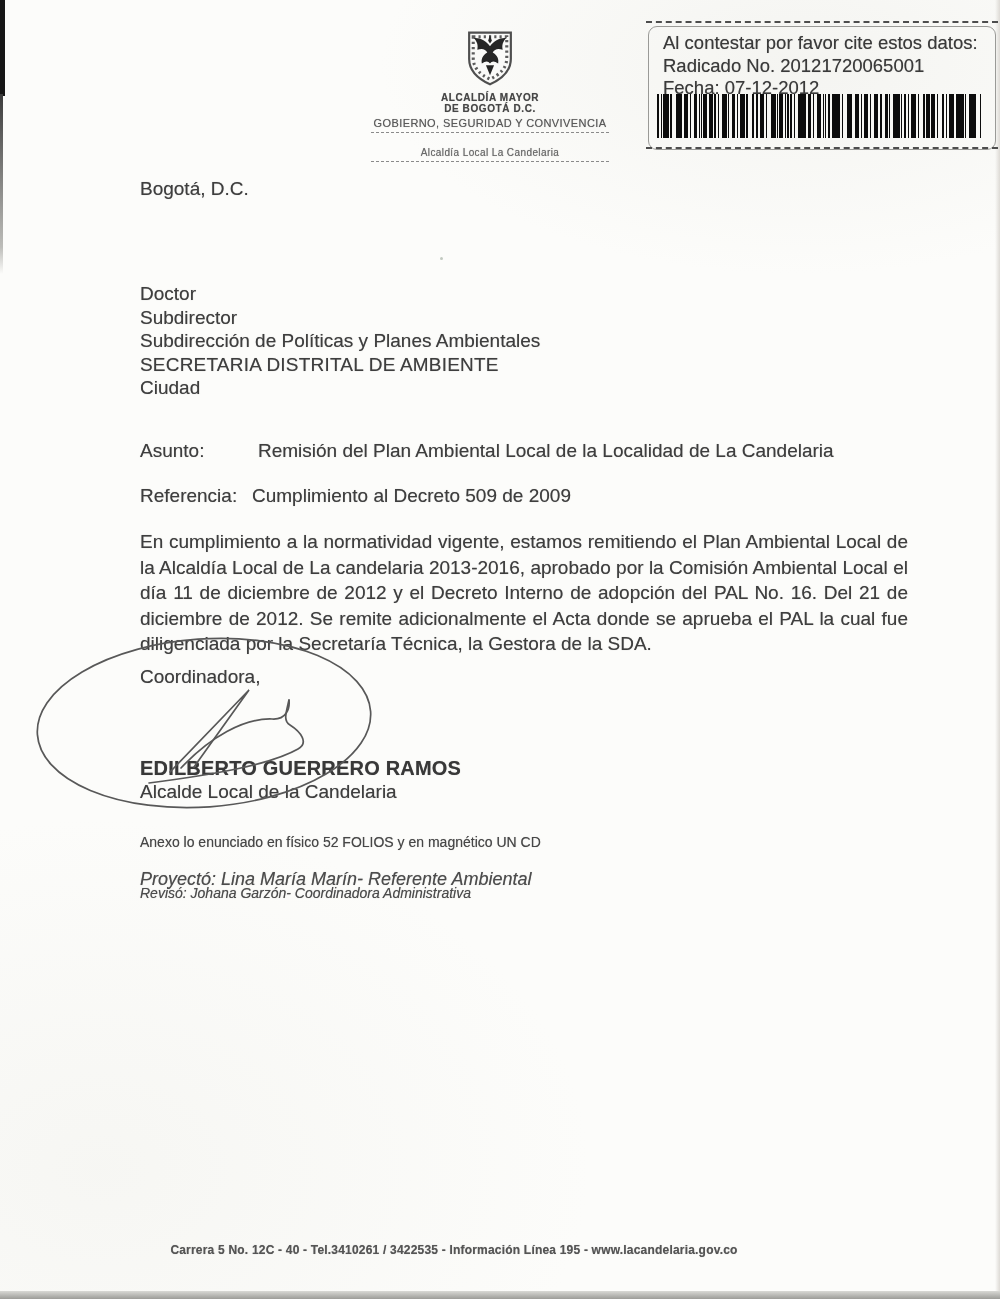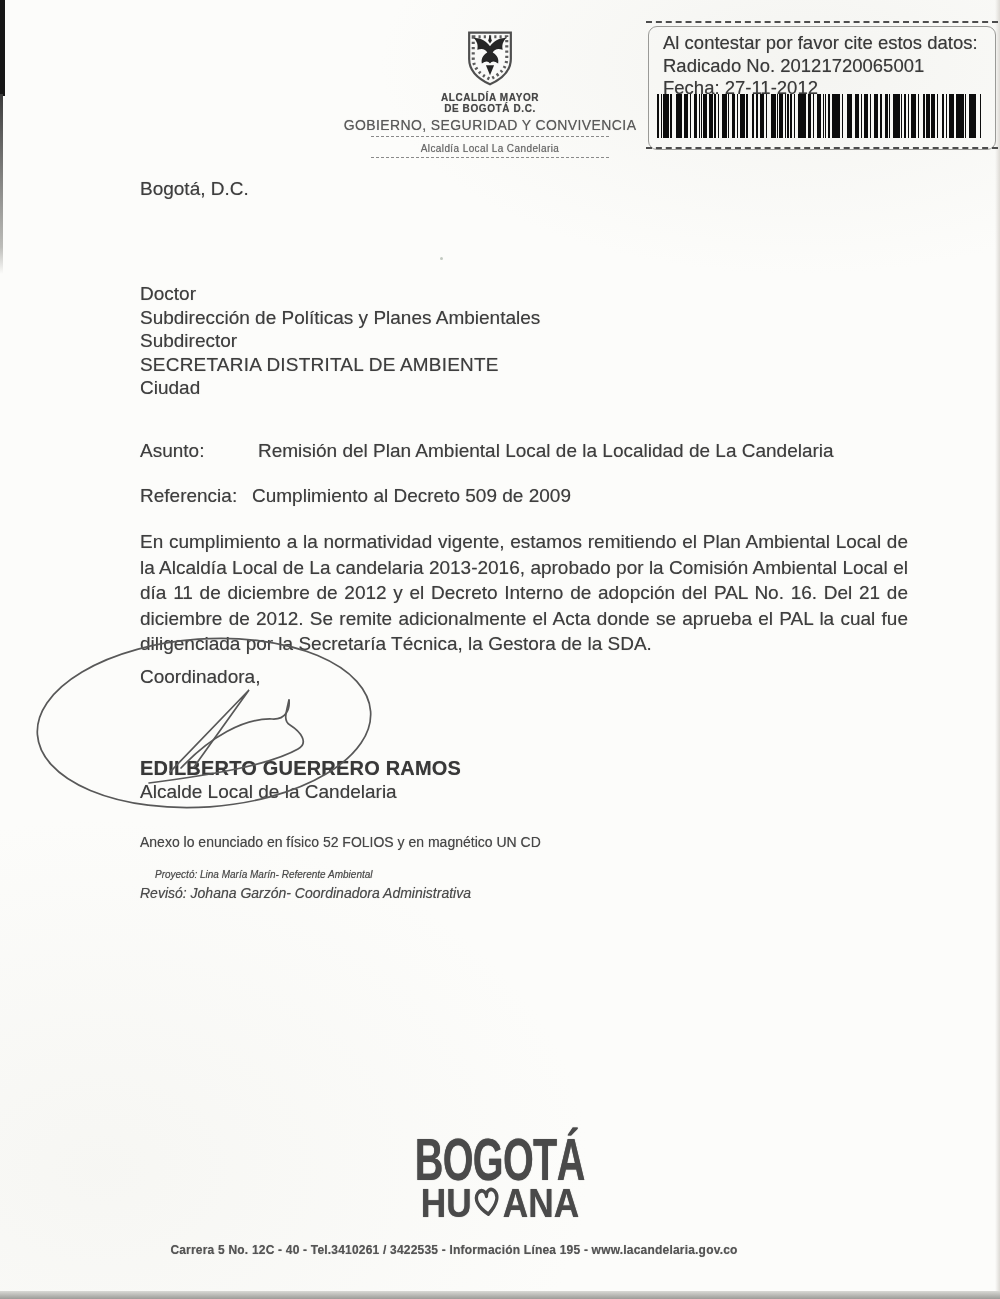--- a/index.html
+++ b/index.html
@@ -23,23 +23,23 @@
   .edge-right { position:absolute; right:0; top:0; width:5px; height:100%;
     background:linear-gradient(to left, #dddad5, rgba(0,0,0,0)); }
   .edge-bottom { position:absolute; left:0; top:1291px; width:1000px; height:8px;
     background:linear-gradient(to bottom, #d9d9d5, #9c9c98); }
   .speck { position:absolute; width:3px; height:3px; border-radius:50%; background:#aab4a8; opacity:.7; }
 
   
   .crest { position:absolute; left:340px; top:28px; width:300px; text-align:center; color:#4b4b4b; }
   .crest svg.shield { display:block; margin:0 auto 4px auto; }
   .crest .c1 { font-size:10px; font-weight:bold; letter-spacing:0.6px; line-height:11px; color:#474747; }
-  .crest .c3 { font-size:14px; letter-spacing:0.4px; margin-top:3px; color:#5a5a5a; }
+  .crest .c3 { font-size:11px; letter-spacing:0.4px; margin-top:3px; color:#5a5a5a; }
   .crest .dash { border-top:1px dashed #8a8a8a; width:238px; margin:3px auto 0 auto; }
-  .crest .c4 { font-size:10px; color:#6a6a6a; letter-spacing:0.4px; margin-top:6px; }
+  .crest .c4 { font-size:10px; color:#6a6a6a; letter-spacing:0.4px; margin-top:14px; }
 
   
   .radicado { position:absolute; left:648px; top:26px; width:348px; height:124px;
     border:1.5px solid #9a9a97; border-radius:9px; padding:5px 12px 0 14px; }
   .dashline { position:absolute; border-top:2px dashed #4d4d4d; width:352px; left:646px; }
   .dash-top { top:21px; }
   .dash-bottom { top:147px; }
   .radicado .r-line { font-size:18.5px; color:#3a3a3a; line-height:22.5px; white-space:nowrap; }
   .barcode { position:absolute; left:8px; top:67px; width:324px; height:44px;
     background-image:
@@ -56,21 +56,21 @@
   .subject-row { top:440px; width:768px; }
   .subject-label { position:absolute; left:0; }
   .subject-text { position:absolute; left:118px; width:650px; }
   .reference-row { top:485px; width:768px; }
   .reference-text { position:absolute; left:112px; width:656px; }
   .body-par { top:529px; width:768px; text-align:justify; text-align-last:left; line-height:25.6px; }
   .closing { top:666px; }
   .signer-name { top:757px; font-weight:bold; font-size:20px; color:#383838; letter-spacing:0.2px; }
   .signer-title { top:781px; }
   .annex { top:834px; font-size:14px; color:#474747; }
-  .proyecto { top:869px; font-size:10px; font-style:italic; color:#4c4c4c;margin-left:15px; }
+  .proyecto { top:869px; font-size:18px; font-style:italic; color:#4c4c4c; }
   .reviso { top:885px; font-size:14px; font-style:italic; color:#4c4c4c; }
 
   .signature-svg { position:absolute; left:18px; top:616px; }
 
   
   .bottom-logo { position:absolute; left:0; top:1136px; width:1000px; text-align:center; color:#4e4e4e; }
   .logo-b { display:inline-block; font-weight:bold; font-size:60px; line-height:48px;
     letter-spacing:-1px; transform:scaleX(0.66); transform-origin:center; color:#4a4a4a;
     text-shadow:0 0 1px #6a6a6a; }
   .logo-h { margin-top:2px; font-weight:bold; font-size:41px; line-height:34px; letter-spacing:0;
@@ -105,32 +105,32 @@
     <div class="c3 txt">GOBIERNO, SEGURIDAD Y CONVIVENCIA</div>
     <div class="dash"></div>
     <div class="c4 txt">Alcaldía Local La Candelaria</div>
     <div class="dash"></div>
   </div>
 
   <div class="dashline dash-top"></div>
   <div class="radicado">
     <div class="r-line txt">Al contestar por favor cite estos datos:</div>
     <div class="r-line txt">Radicado No. 20121720065001</div>
-    <div class="r-line txt">Fecha: 27-11-2012</div>
+    <div class="r-line txt">Fecha: 07-12-2012</div>
     <div class="barcode"></div>
   </div>
   <div class="dashline dash-bottom"></div>
 
   <div class="letter">
     <div class="abs city txt">Bogotá, D.C.</div>
 
     <div class="abs recipient">
       <div class="txt">Doctor</div>
+      <div class="txt">Subdirector</div>
       <div class="txt">Subdirección de Políticas y Planes Ambientales</div>
-      <div class="txt">Subdirector</div>
       <div class="caps txt">SECRETARIA DISTRITAL DE AMBIENTE</div>
       <div class="txt">Ciudad</div>
     </div>
 
     <div class="abs subject-row">
       <span class="subject-label txt">Asunto:</span>
       <span class="subject-text txt">Remisión del Plan Ambiental Local de la Localidad de La Candelaria</span>
     </div>
 
     <div class="abs reference-row">
@@ -152,26 +152,16 @@
 
   <svg class="signature-svg" width="420" height="220" viewBox="0 0 420 220">
     <g fill="none" stroke="#585858" stroke-width="1.7" stroke-linecap="round">
       <ellipse cx="186" cy="107" rx="167" ry="84" transform="rotate(-4 186 107)"></ellipse>
       <path d="M152,156 L231,74 L176,151"></path>
       <path d="M163,152 C192,121 226,102 254,103 C268,104 272,93 271,84"></path>
       <path d="M271,84 C268,97 265,105 272,109 C283,116 291,127 280,133 C252,149 193,159 131,167"></path>
     </g>
   </svg>
 
-  <div class="bottom-logo">
-    <div><span class="logo-b txt">BOGOTÁ</span></div>
-    <div class="logo-h">
-      <span>HU</span>
-      <svg width="34" height="32" viewBox="0 0 32 30">
-        <path d="M16 26.5 C4.5 18 2.5 10 7 5.5 C10.8 1.8 15.8 4.5 16 9.5 C16.2 4.5 21.2 1.8 25 5.5 C29.5 10 27.5 18 16 26.5 Z" fill="none" stroke="#4a4a4a" stroke-width="3.6" stroke-linejoin="round" transform="rotate(-7 16 15)"></path>
-      </svg>
-      <span>ANA</span>
-    </div>
-  </div>
 
   <div class="footer-line txt">Carrera 5 No.  12C - 40 - Tel.3410261 / 3422535 - Información Línea 195 - www.lacandelaria.gov.co</div>
 
 </div>
 
 </body></html>

